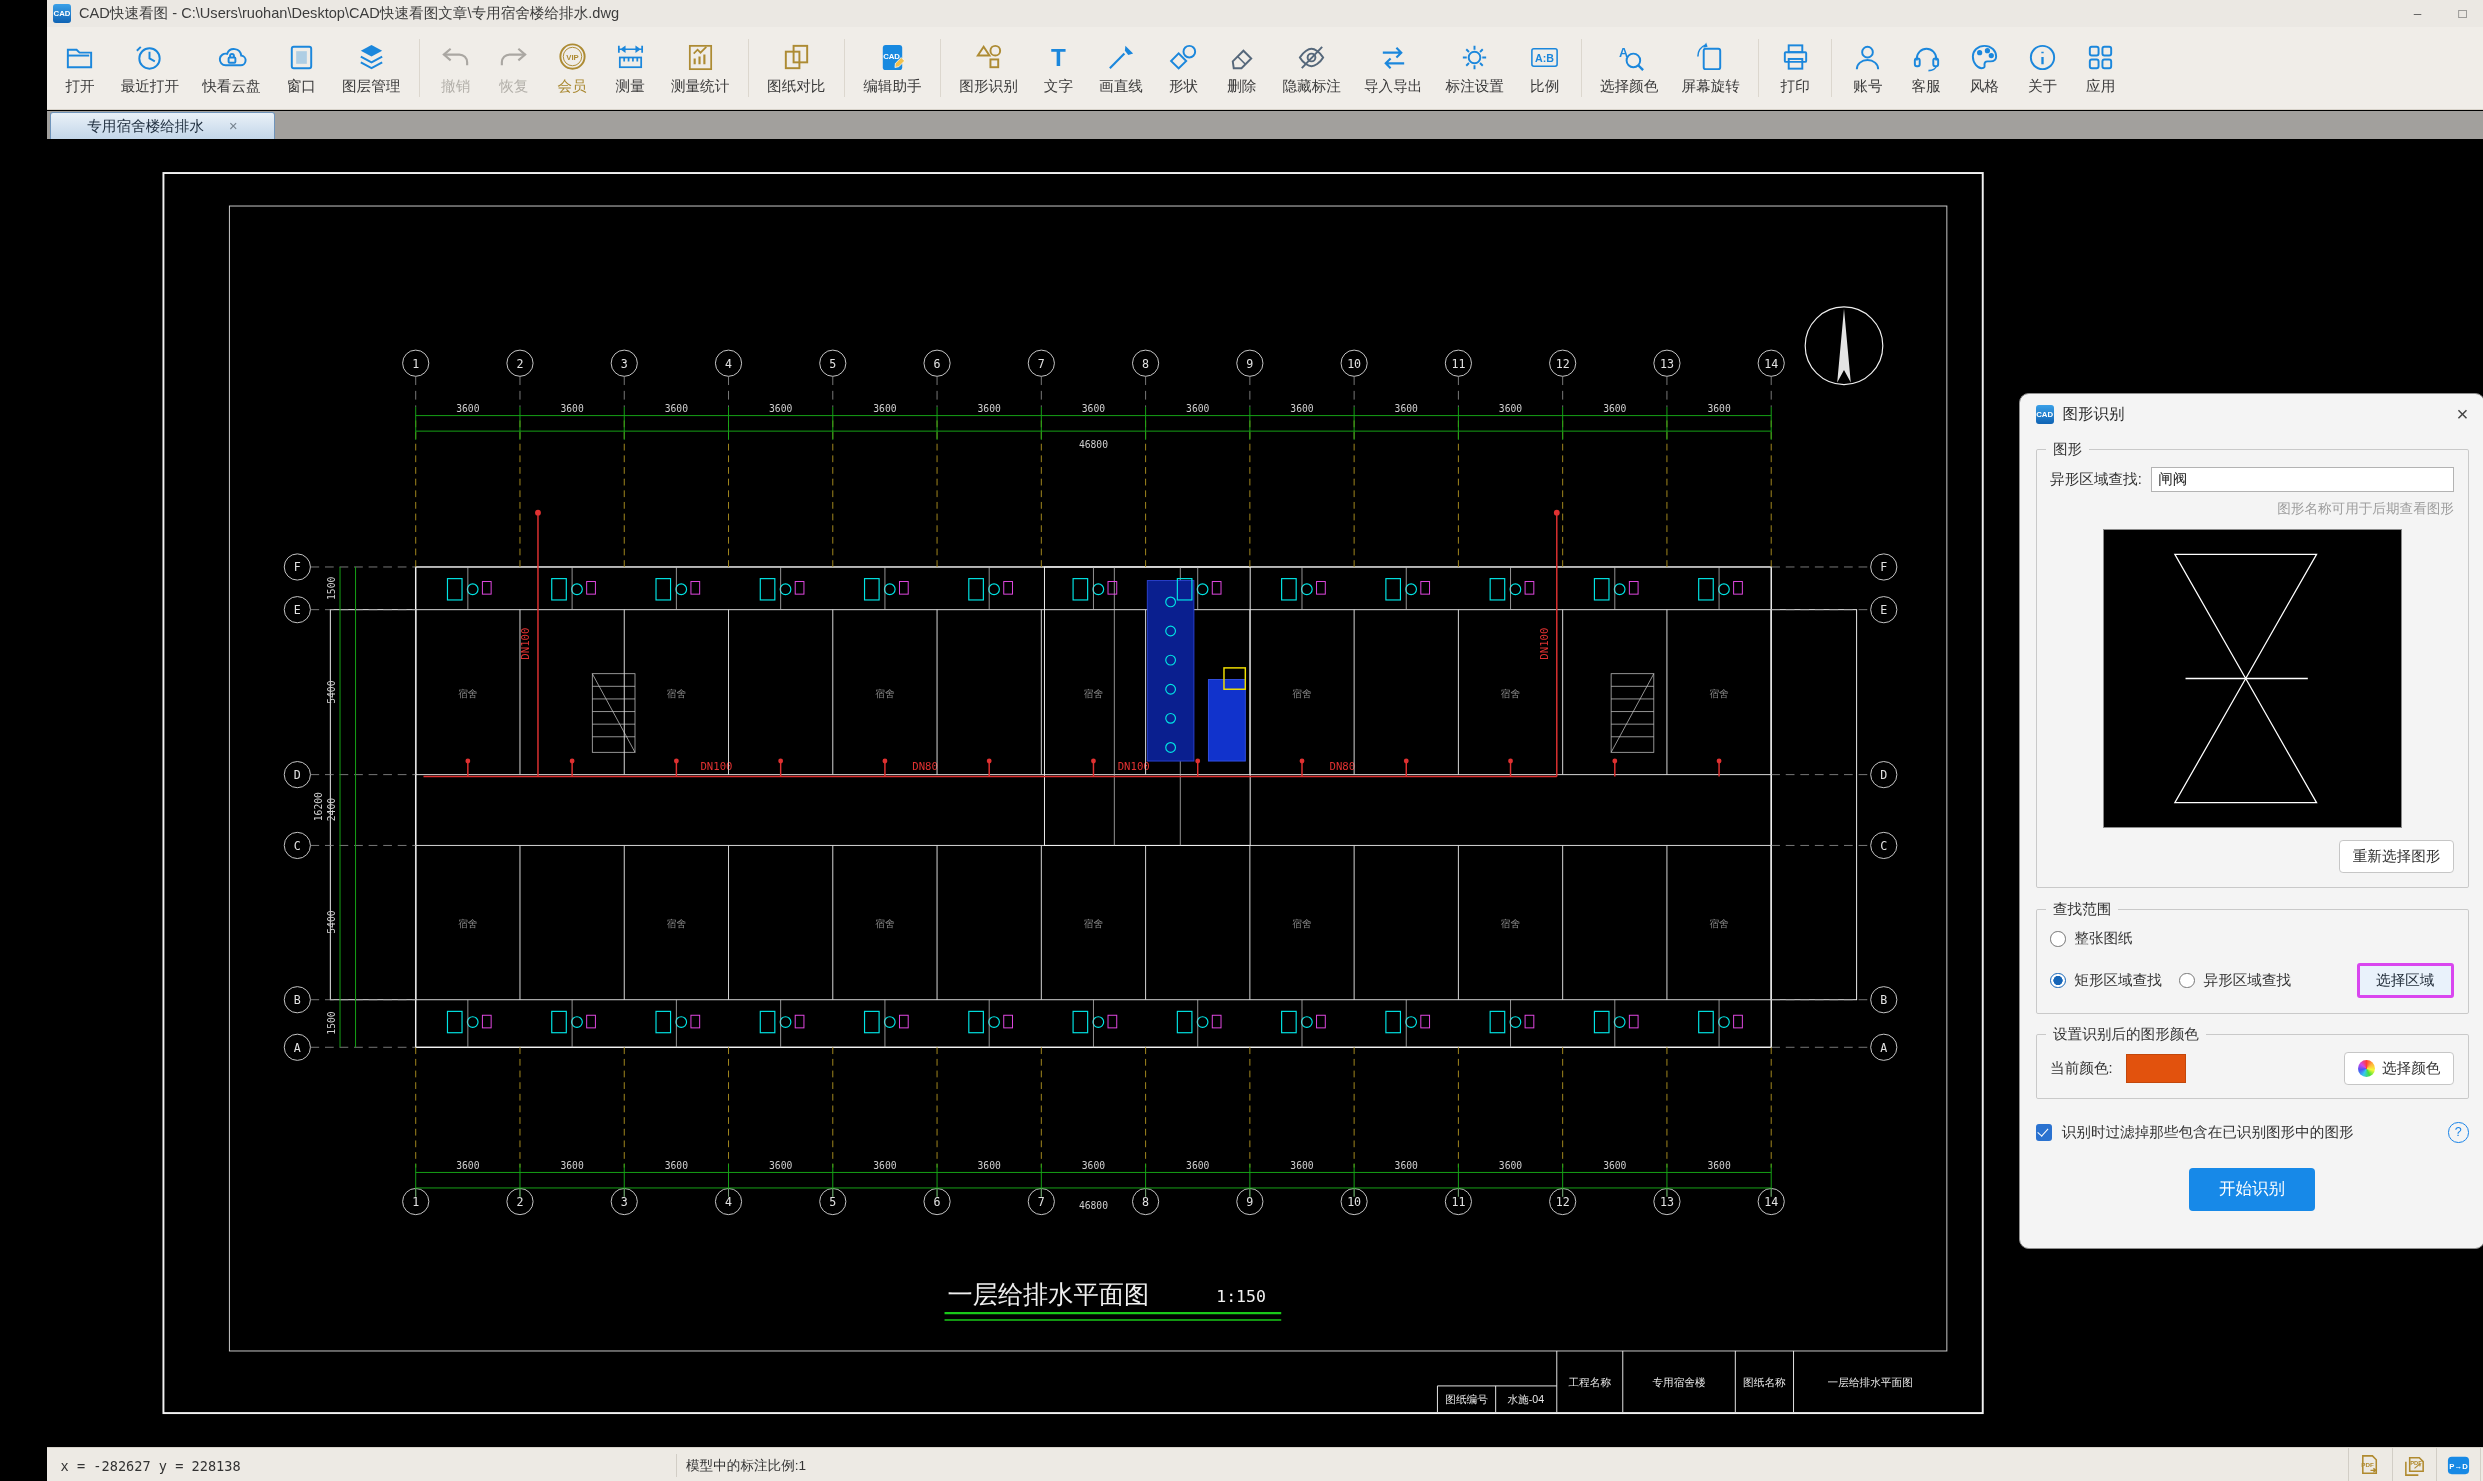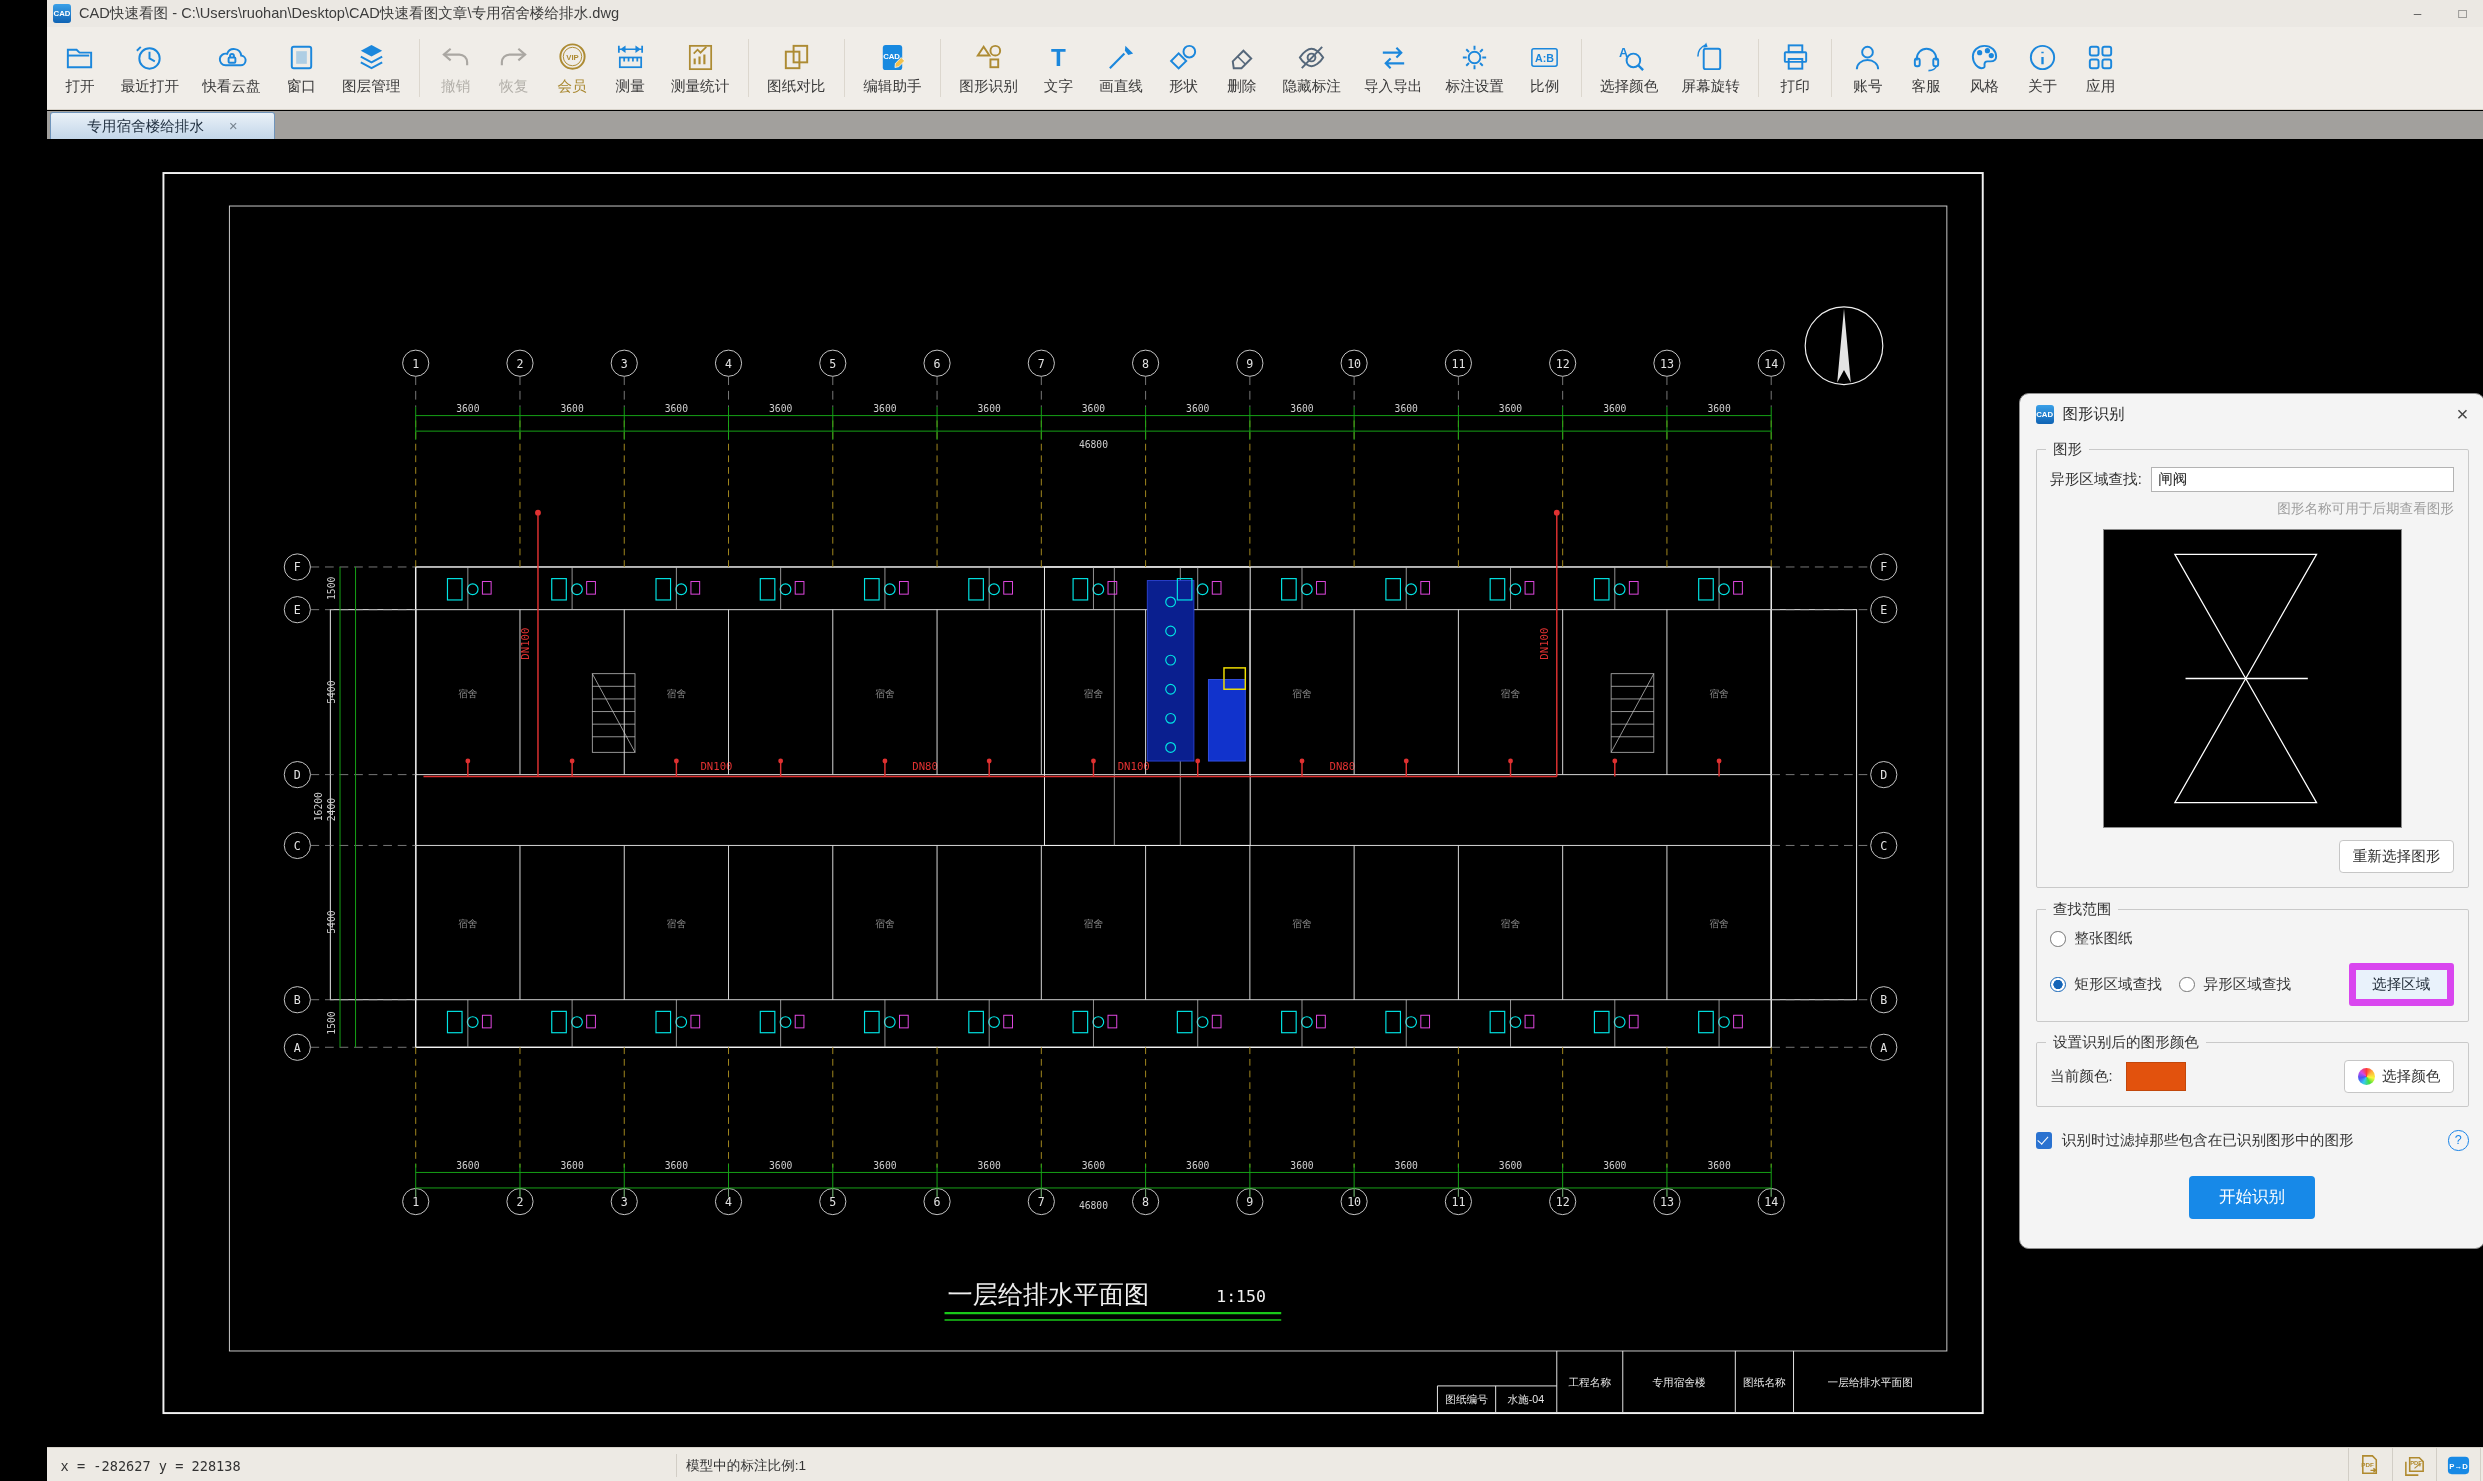--- a/index.html
+++ b/index.html
@@ -69,21 +69,21 @@
              font-size:14.6px;padding:0 5.8px;font-family:inherit;color:#222;}
   .hint{text-align:right;color:#9d9d9d;font-size:13.6px;margin-top:7.8px;}
   .preview{width:297px;height:297px;background:#000;border:1px solid #8a8a8a;margin:11.6px auto 0;}
   .btn{display:inline-block;background:#fff;border:1px solid #c6c6c6;border-radius:3.9px;
        font-size:14.6px;color:#333;padding:5.8px 12.6px;cursor:pointer;}
   .reselect{float:right;margin-top:11.6px;}
   .radio{width:15.5px;height:15.5px;border:1.5px solid #777;border-radius:50%;box-sizing:border-box;
          display:inline-block;background:#fff;cursor:pointer;flex:none;}
   .radio.checked{border:1.5px solid #1565b8;background:radial-gradient(circle at 50% 50%, #1565b8 0 4.4px, #fff 4.9px);}
   .rlabel{margin-left:8.7px;cursor:pointer;}
-  .selarea{margin-left:auto;background:#e9f2fb;border:7px solid #d946ef;border-radius:2.9px;
+  .selarea{margin-left:auto;background:#e9f2fb;border:3px solid #d946ef;border-radius:2.9px;
            padding:4.9px 16.5px;font-size:14.6px;color:#1f2a36;cursor:pointer;}
   .swatch{width:58px;height:27px;margin-left:13.6px;border:1px solid #c2470b;}
   .pickcolor{margin-left:auto;display:flex;align-items:center;gap:6.8px;}
   .wheel{width:17.5px;height:17.5px;border-radius:50%;
          background:conic-gradient(#ff3b3b,#ffb43b,#f8f83b,#46e03a,#35c8f0,#4a55f2,#d348e8,#ff3b3b);}
   .checkrow{display:flex;align-items:center;margin-top:23px;gap:9.7px;}
   .checkbox{width:16.5px;height:16.5px;background:#2a72d0;border-radius:2.9px;position:relative;cursor:pointer;flex:none;}
   .checkbox::after{content:"";position:absolute;left:4.9px;top:1.9px;width:4.9px;height:8.7px;
                    border:solid #fff;border-width:0 1.9px 1.9px 0;transform:rotate(42deg);}
   .helpicon{margin-left:auto;width:18.4px;height:18.4px;border:1.5px solid #1a84e8;border-radius:50%;

